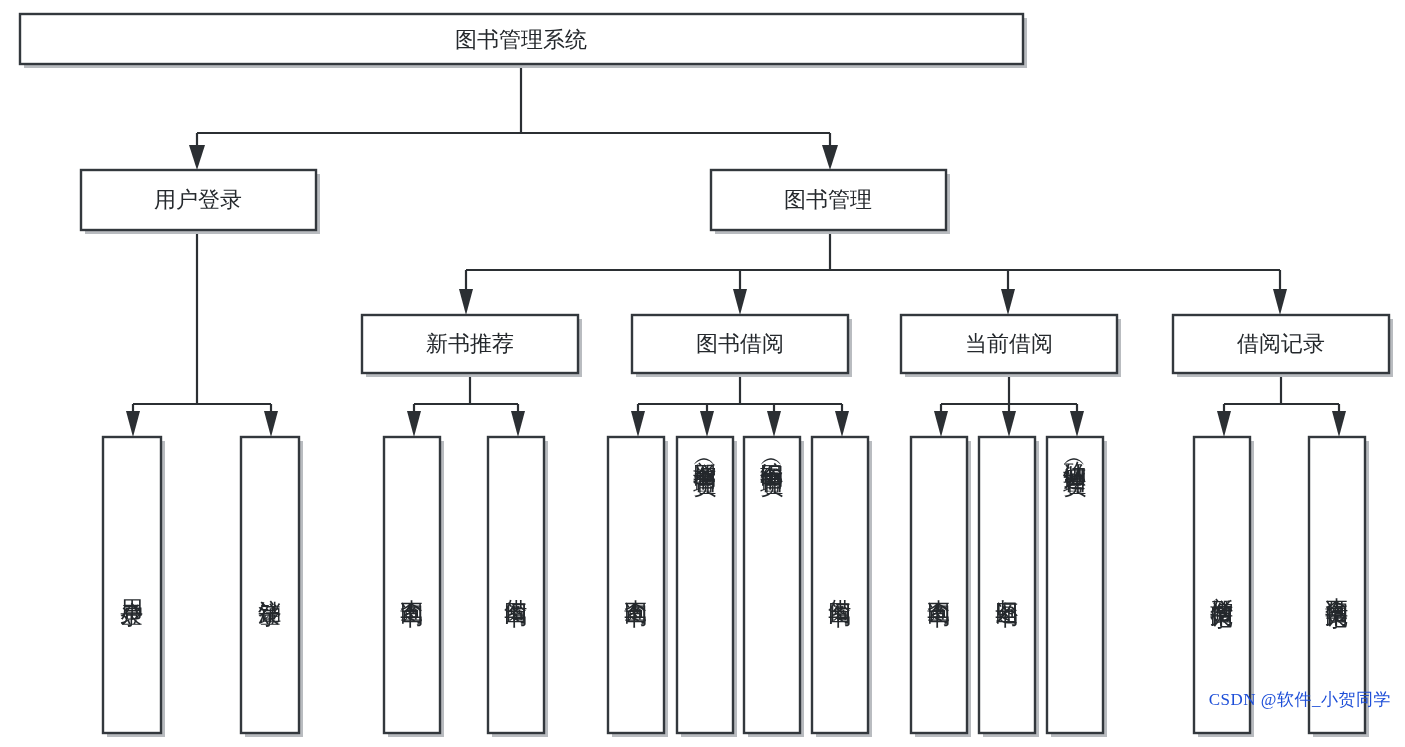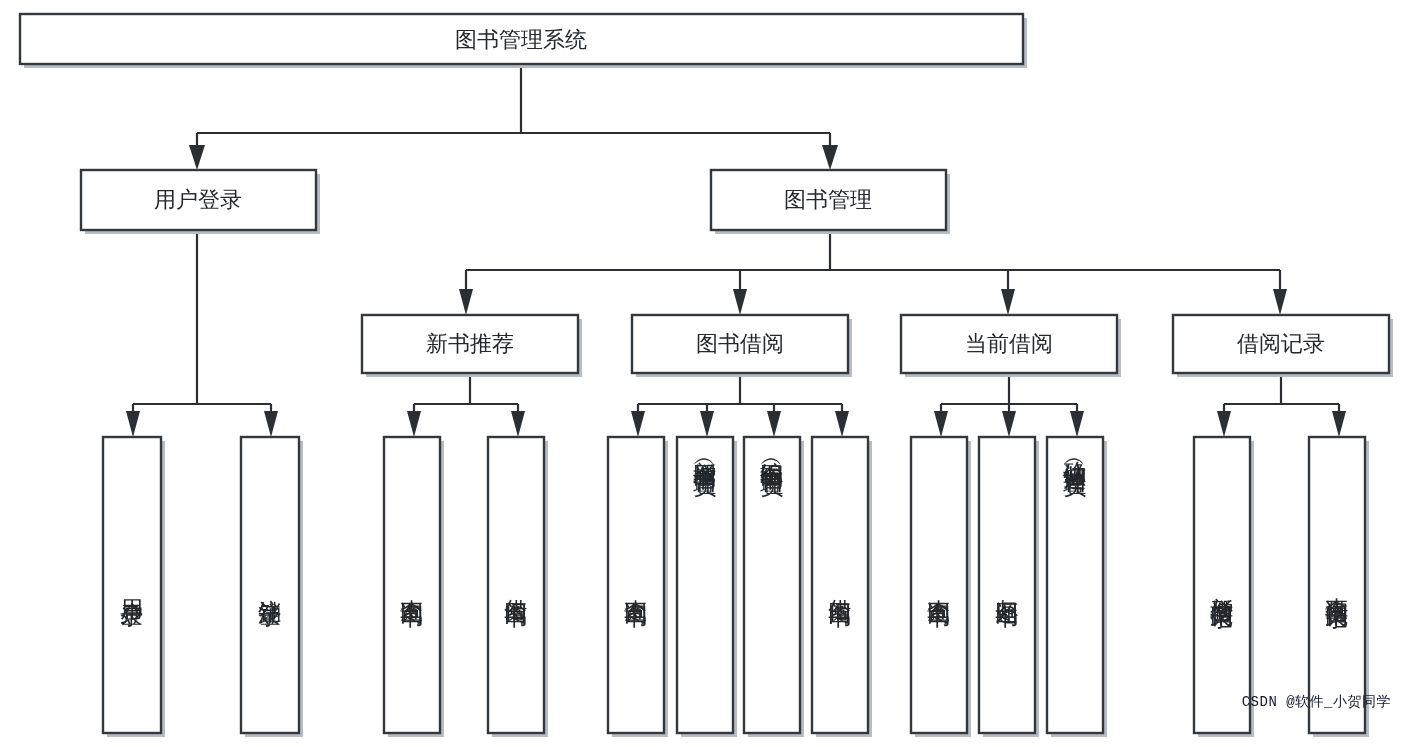--- a/index.html
+++ b/index.html
@@ -69,23 +69,23 @@
     line-height: 1.15;
     letter-spacing: 2px;
     color: #24282c;
     white-space: nowrap;
     text-align: center;
   }
   .watermark {
     position: absolute;
     right: 14px;
     bottom: 6px;
-    font-family: Liberation Mono, monospace;
-    font-size: 14px;
-    color: #0f172a;
+    font-family: Liberation Serif, serif;
+    font-size: 17px;
+    color: #1d4ed8;
     letter-spacing: 0.5px;
     white-space: nowrap;
   }
 </style>
 </head>
 <body>
 
 <div id="diagram-root">
 
   <svg id="tree-svg" viewBox="0 0 1405 747" xmlns="http://www.w3.org/2000/svg">

